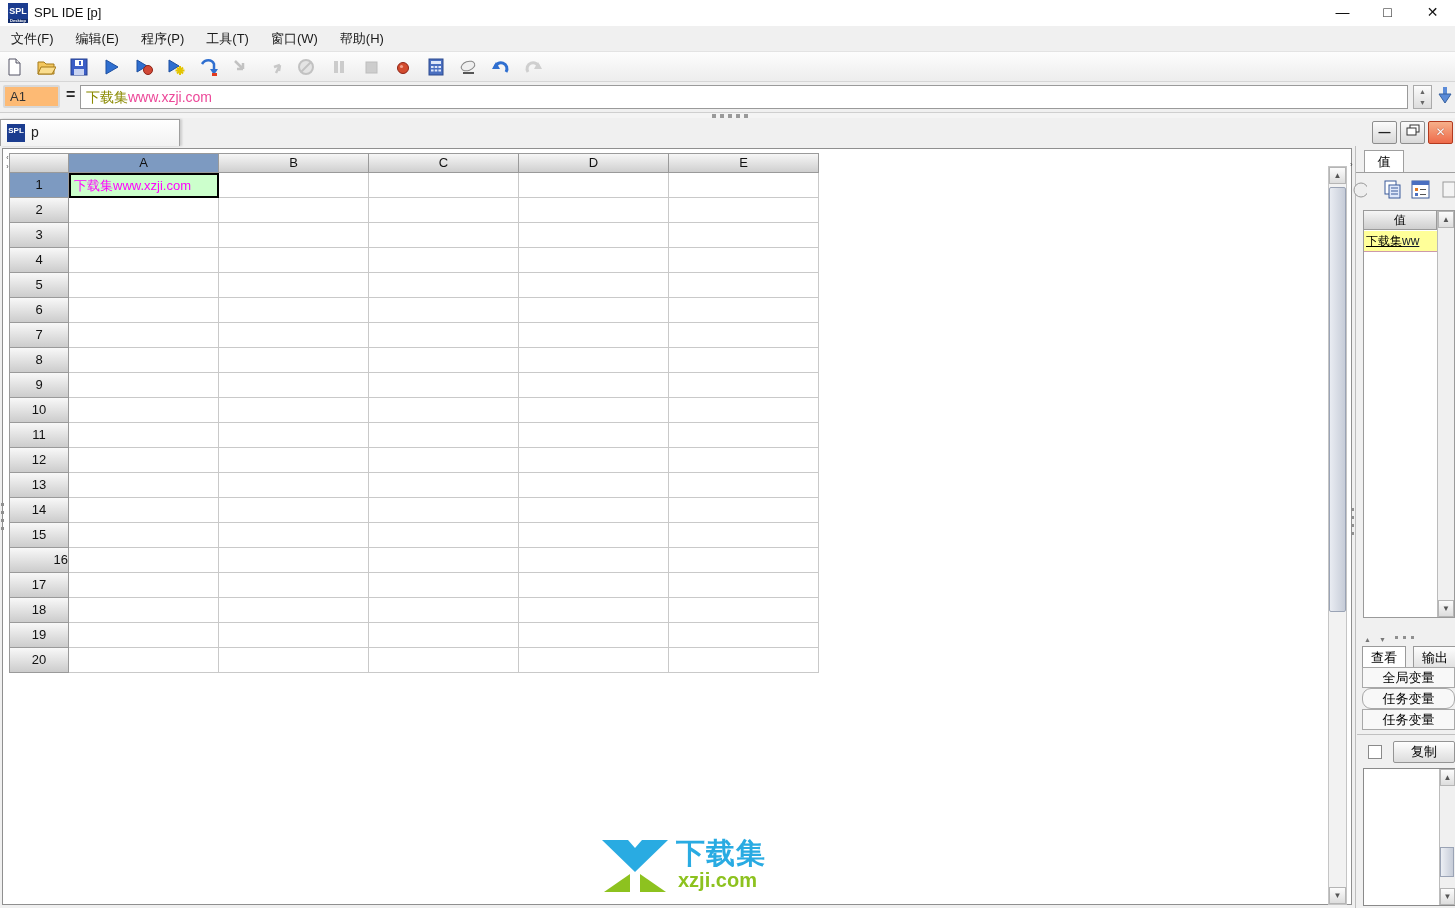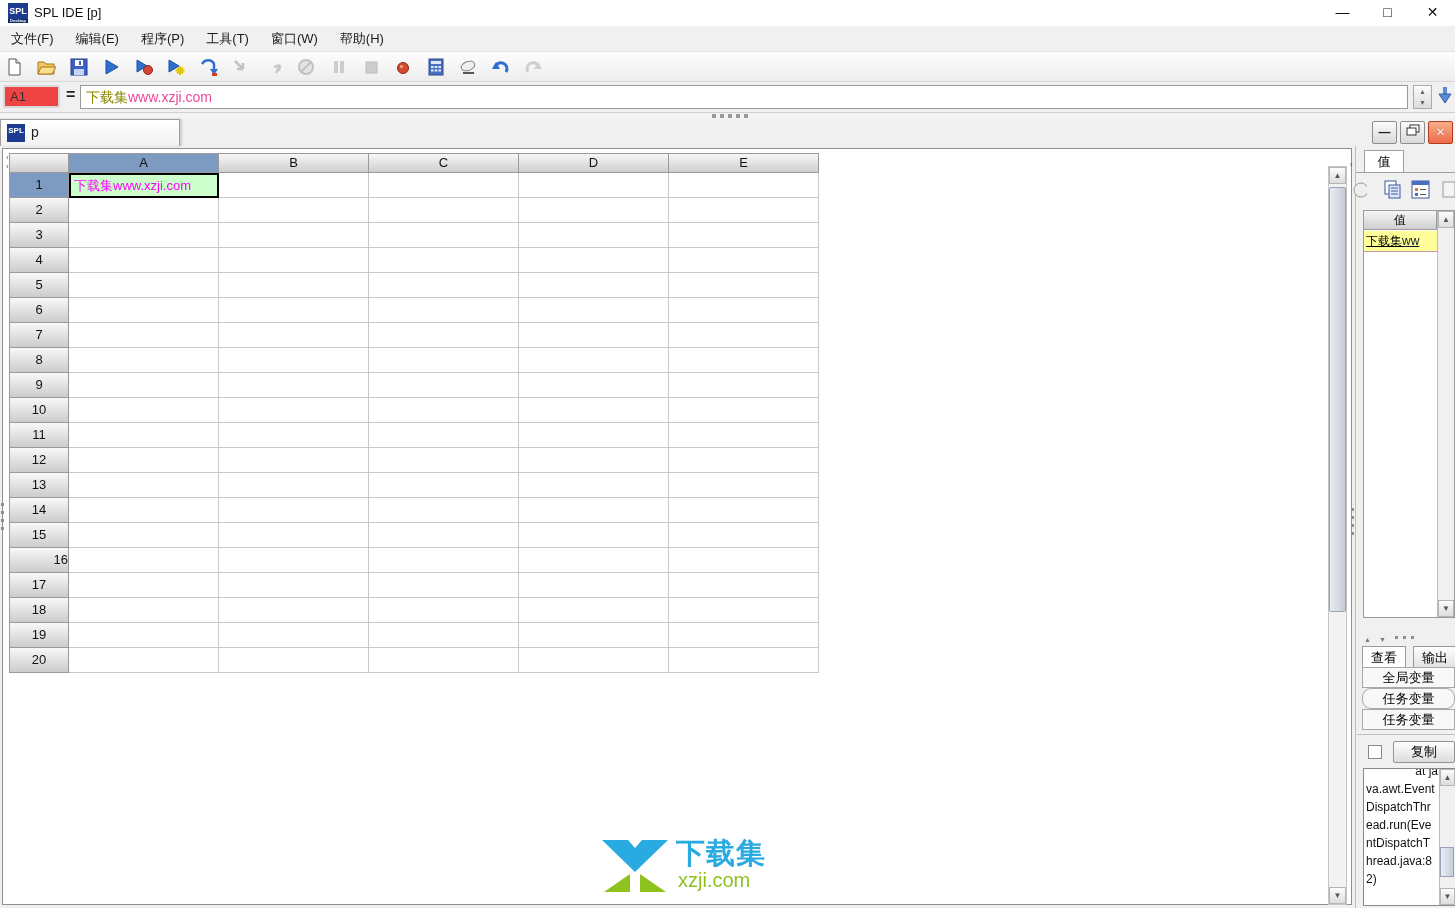--- a/index.html
+++ b/index.html
@@ -20,21 +20,21 @@
   .menu-item { display:inline-block; padding:0 11px; height:26px; line-height:26px; font-size:13px; color:#1a1a1a; }
 
   
   #toolbar { position:absolute; left:0; top:52px; width:1455px; height:30px;
     background:linear-gradient(#fdfdfd,#ededed); border-bottom:1px solid #d6d6d6; }
   .tbtn { display:inline-block; width:26px; height:26px; margin:2px 1px; vertical-align:top; text-align:center; }
   .tbtn svg { margin-top:3px; }
 
   
   #formula-row { position:absolute; left:0; top:82px; width:1455px; height:30px; background:#f0f0f0; }
-  #cell-ref { position:absolute; left:3px; top:3px; width:57px; height:23px; background:#ef4444;
+  #cell-ref { position:absolute; left:3px; top:3px; width:57px; height:23px; background:#fdba74;
     border:2px solid #d8d8d8; border-radius:2px; font-size:13px; color:#333; padding-left:5px; line-height:19px; }
   #equals { position:absolute; left:66px; top:4px; font-size:16px; font-weight:bold; color:#222; }
   #formula-input { position:absolute; left:80px; top:3px; width:1328px; height:24px; background:#fff;
     border:1px solid #9a9a9a; font-size:14px; line-height:22px; padding-left:5px; white-space:nowrap; overflow:hidden; }
   .f-cn { color:#8a8a00; } .f-url { color:#ec4899; }
   #spinner { position:absolute; left:1413px; top:3px; width:19px; height:24px;
     background:linear-gradient(#fcfcfc,#dcdcdc); border:1px solid #aaa; }
   #spinner div { height:11px; text-align:center; font-size:7px; line-height:11px; color:#666; }
   #fx-down { position:absolute; left:1435px; top:3px; width:19px; height:24px; text-align:center; }
 
@@ -119,21 +119,21 @@
     border:1px solid #949494; border-radius:2px; text-align:center; font-size:13px; line-height:20px; }
   #out-box { position:absolute; left:6px; top:33px; width:93px; height:138px; background:#fff; border:1px solid #8a8a8a; overflow:hidden; }
   #out-lines { position:absolute; left:2px; top:-7px; width:72px; font-size:12px; line-height:18px; color:#111; }
   #out-scroll { position:absolute; right:0; top:0; width:16px; height:100%; background:#f0f0f0; border-left:1px solid #bbb; }
   #out-thumb { position:absolute; left:0; top:78px; width:14px; height:30px;
     background:linear-gradient(90deg,#eceff4,#c6ccd8); border:1px solid #9aa3b5; }
 
   
   #watermark { position:absolute; left:598px; top:832px; width:220px; height:66px; }
   #wm-title { position:absolute; left:78px; top:2px; font-size:29px; font-weight:bold; color:#29abe2; letter-spacing:1px; }
-  #wm-domain { position:absolute; left:80px; top:37px; font-size:20px; font-weight:normal; color:#8dc21f; }
+  #wm-domain { position:absolute; left:80px; top:37px; font-size:20px; font-weight:bold; color:#8dc21f; }
 </style>
 </head>
 <body>
 
 <div id="titlebar">
   <div id="app-logo"><span>SPL</span><span class="sub">Desktop</span></div>
   <div id="win-title">SPL IDE  [p]</div>
   <div class="wctl" style="left:1320px;">—</div>
   <div class="wctl" style="left:1365px;">□</div>
   <div class="wctl" style="left:1410px;">✕</div>
@@ -456,29 +456,20 @@
   <div id="rp-varbtns">
       <div class="varbtn" style="top: 522px;">全局变量</div>
       <div class="varbtn" style="top: 543px; border-radius: 9px;">任务变量</div>
       <div class="varbtn" style="top: 564px;">任务变量</div>
     </div>
 
   <div id="rp-lower">
     <div id="copy-chk"></div>
     <div id="copy-btn">复制</div>
     <div id="out-box">
-      <div id="out-lines">
-          <div style="text-align: right;">at ja</div>
-          <div>va.awt.Event</div>
-          <div>DispatchThr</div>
-          <div>ead.run(Eve</div>
-          <div>ntDispatchT</div>
-          <div>hread.java:8</div>
-          <div>2)</div>
-        </div>
       <div id="out-scroll">
         <div class="sbtn" style="top:0; width:15px;">▲</div>
         <div id="out-thumb"></div>
         <div class="sbtn" style="bottom:0; width:15px;">▼</div>
       </div>
     </div>
   </div>
 </div>
 
 <div id="watermark">

